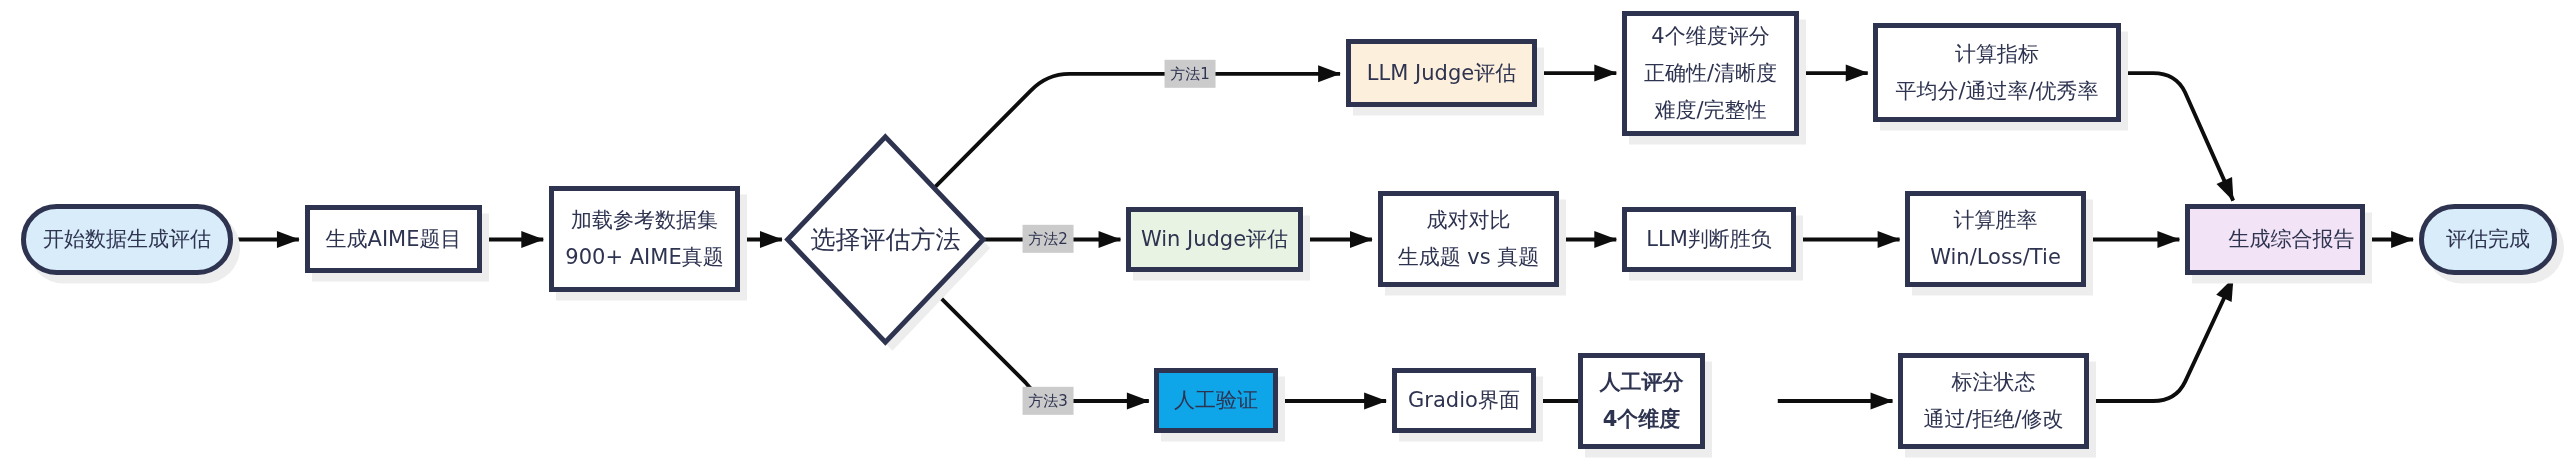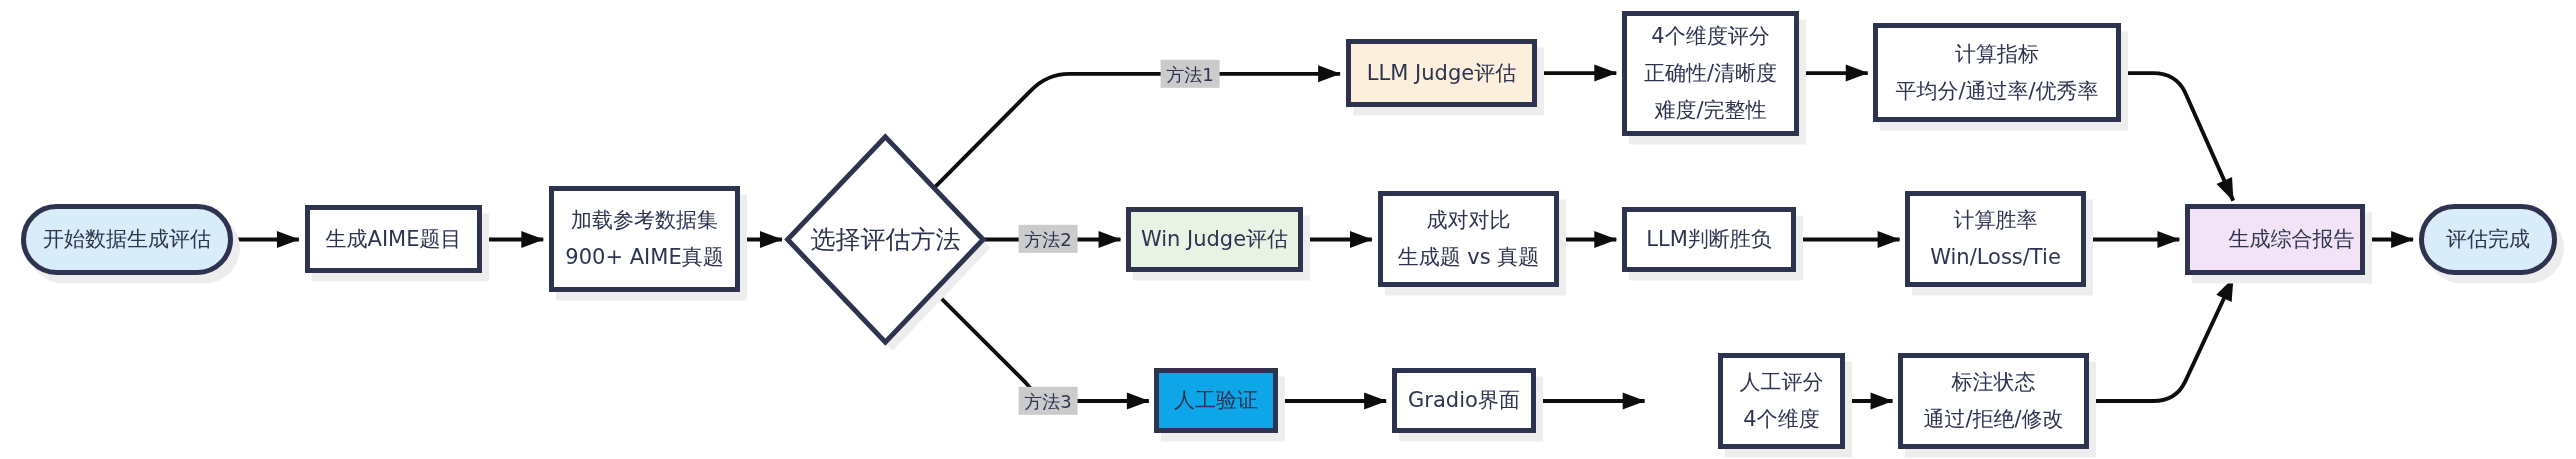--- a/index.html
+++ b/index.html
@@ -36,21 +36,21 @@
     position:absolute;
     display:flex;align-items:center;justify-content:center;
     color:#2e3350;font-size:25px;white-space:nowrap;
     z-index:3;
   }
   .edge-label{
     position:absolute;
     transform:translate(-50%,-50%);
     background:#cbcbcb;
     color:#2e3350;
-    font-size:18px;
+    font-size:15px;
     line-height:27px;
     padding:0.7px 5.7px;
     z-index:4;
     white-space:nowrap;
   }
 </style>
 </head>
 <body>
 
 <div class="canvas">
@@ -141,21 +141,21 @@
   </div>
 
   <div class="node fill-pink" style="left:1154px;top:368px;width:124px;height:65px;">
     <span>人工验证</span>
   </div>
 
   <div class="node" style="left:1392px;top:368px;width:144px;height:65px;">
     <span>Gradio界面</span>
   </div>
 
-  <div class="node" style="left:1718px;top:353px;width:127px;height:96px;">
+  <div class="node" style="left:1578px;top:353px;width:127px;height:96px;font-weight:bold;">
     <div>人工评分</div>
     <div>4个维度</div>
   </div>
 
   <div class="node" style="left:1898px;top:353px;width:191px;height:96px;">
     <div>标注状态</div>
     <div>通过/拒绝/修改</div>
   </div>
 
   <div class="node fill-purple" style="left:2185px;top:204px;width:180px;height:71px;padding-left:43px;">

